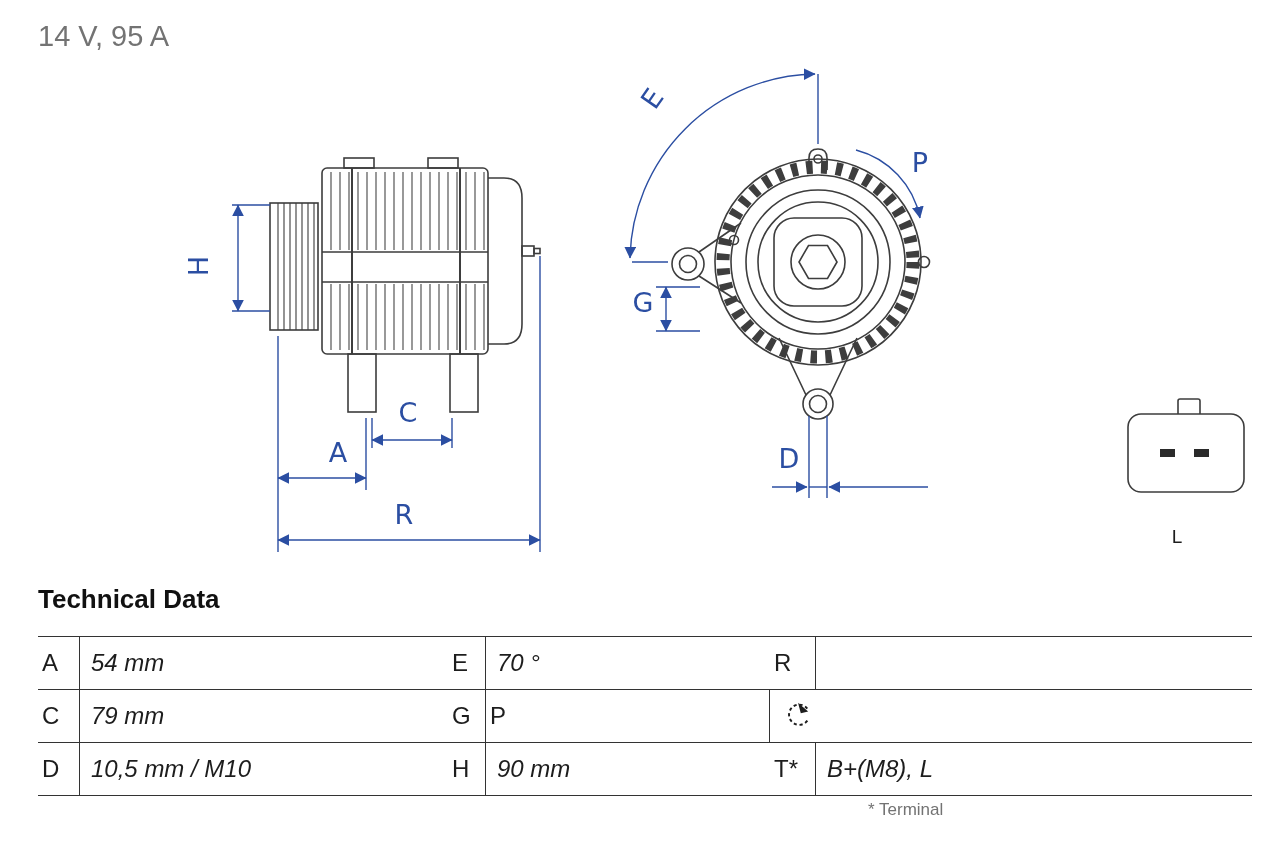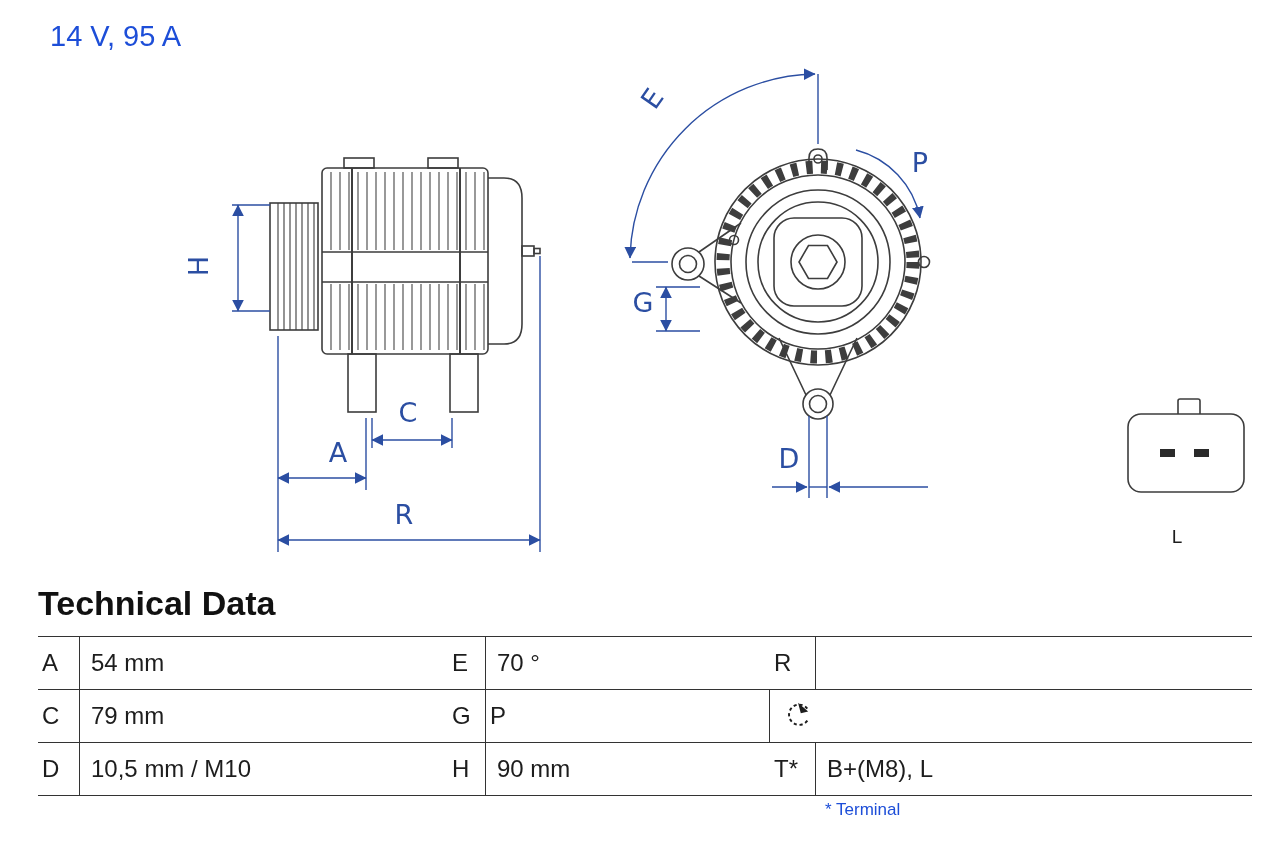--- a/index.html
+++ b/index.html
@@ -1,34 +1,34 @@
 <!DOCTYPE html>
 <html><head>
 <meta charset="utf-8">
 <style>
   * { margin:0; padding:0; box-sizing:border-box; }
   html,body { background:#ffffff; }
   body {
     width:1280px; height:853px; position:relative; overflow:hidden;
     font-family:"Liberation Sans", sans-serif; color:#1d1d1d;
   }
-  .rating { position:absolute; left:50px; top:20px; font-size:29px; color:#1d4ed8;text-align:right; }
+  .rating { position:absolute; left:38px; top:20px; font-size:29px; color:#737373;text-align:right; }
   .drawing { position:absolute; left:0; top:0; }
   .part { stroke:#3d3d3d; fill:none; stroke-width:1.6; }
   .dim path { stroke:#2B4EA2; fill:none; stroke-width:1.4; }
   .dimtext { font-family:"DejaVu Sans", sans-serif; font-size:27px; fill:#2B4EA2; }
   .conlabel { font-family:"Liberation Sans", sans-serif; font-size:19px; fill:#1d1d1d; }
-  .td-title { position:absolute; left:38px; top:584px; font-size:34px; font-weight:bold; color:#111; }
+  .td-title { position:absolute; left:38px; top:584px; font-size:26px; font-weight:bold; color:#111; }
   .td-table { position:absolute; left:38px; top:636px; width:1214px; font-size:24px; }
   .tr { display:grid; grid-template-columns:42px 368px 38px 284px 46px 1fr; border-top:1px solid #333; }
   .tr:last-child { border-bottom:1px solid #333; }
   .cell { height:52px; display:flex; align-items:center; }
   .key { padding-left:4px; border-right:1px solid #333; }
-  .val { padding-left:11px; }
-  .footnote { position:absolute; left:825px; top:800px; font-size:17px; color:#1d4ed8; }
+  .val { padding-left:11px;font-style:italic; }
+  .footnote { position:absolute; left:868px; top:800px; font-size:17px; color:#737373; }
 </style>
 </head>
 <body>
 
 <div class="rating">14 V, 95 A</div>
 
 <svg class="drawing" width="1280" height="580" viewBox="0 0 1280 580">
   <defs>
     <marker id="arrB" viewBox="0 0 10 10" refX="9.5" refY="5" markerWidth="8.5" markerHeight="8.5" orient="auto-start-reverse">
       <path d="M0 0 L10 5 L0 10 Z" fill="#2B4EA2"></path>

